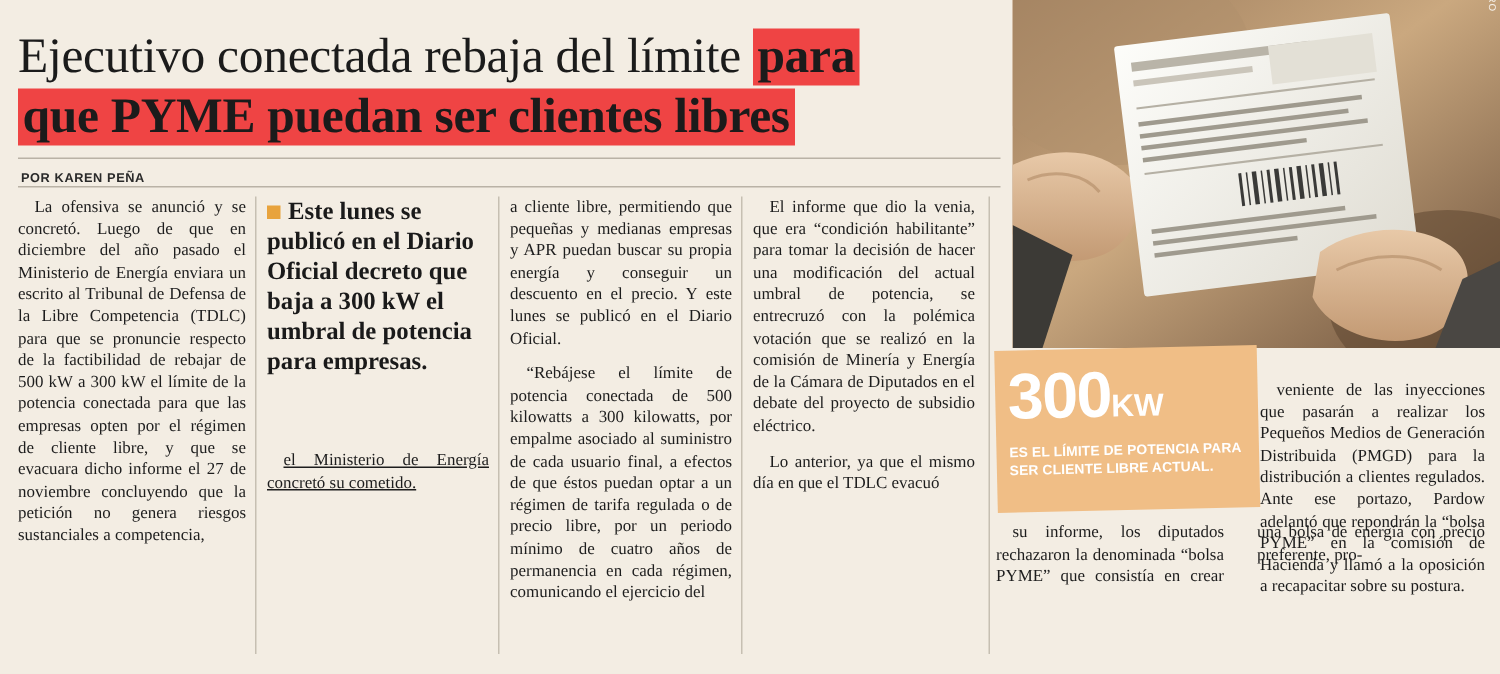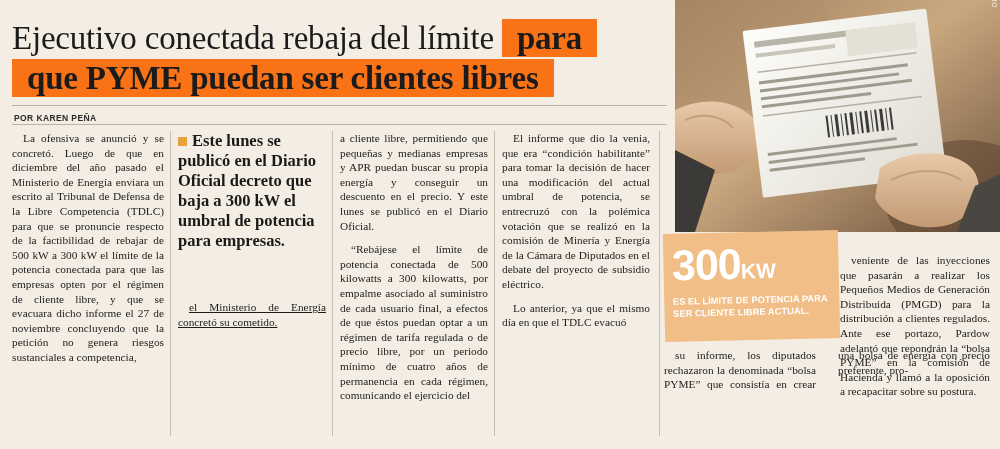--- a/index.html
+++ b/index.html
@@ -36,22 +36,22 @@
     color: #1b1b1b;
     letter-spacing: -0.2px;
     display: block;
     white-space: nowrap;
   }
   .headline-line .plain {
     font-weight: normal;
   }
   .headline-line .hl {
     font-weight: bold;
-    background: #f97316;
-    padding: 1px 15px;
+    background: #ef4444;
+    padding: 1px 3px;
   }
 
   
   .byline {
     position: absolute;
     left: 14px;
     top: 113px;
     font-family: "Liberation Sans", sans-serif;
     font-size: 8.5px;
     font-weight: bold;

